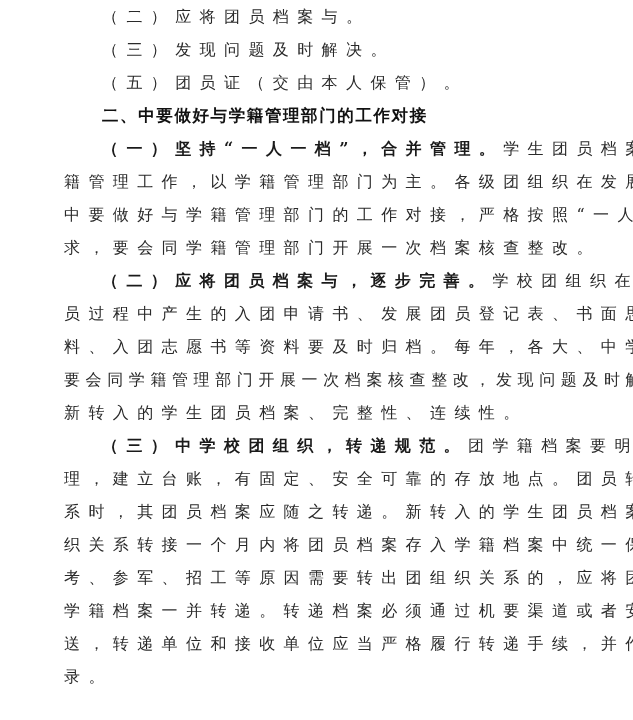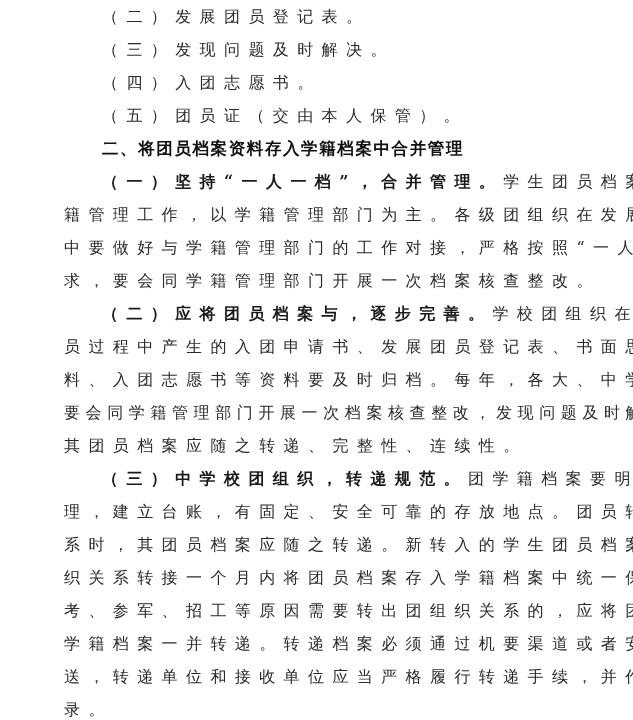--- a/index.html
+++ b/index.html
@@ -9,40 +9,39 @@
   .line { height:33px; line-height:33px; font-size:16px; letter-spacing:8.4px; white-space:nowrap; }
   .indent { padding-left:38px; }
   .heading { font-family: "DejaVu Sans", "Liberation Sans", sans-serif; font-weight:bold;
              font-size:16.5px; letter-spacing:1.6px; color:#111; padding-left:38px; }
   .lead { font-weight:bold; color:#1a1a1a; }
 </style>
 </head>
 <body>
 
 <div class="doc">
-  <div class="line indent">（二）发展团员登记表。</div>
+  <div class="line indent">（二）应将团员档案与。</div>
   <div class="line indent">（三）发现问题及时解决。</div>
-  <div class="line indent">（四）入团志愿书。</div>
   <div class="line indent">（五）团员证（交由本人保管）。</div>
 
-  <div class="line heading">二、将团员档案资料存入学籍档案中合并管理</div>
+  <div class="line heading">二、中要做好与学籍管理部门的工作对接</div>
 
   <div>
     <div class="line indent"><span class="lead">（一）坚持“一人一档”，合并管理。</span><span>学生团员档案纳入学</span></div>
     <div class="line">籍管理工作，以学籍管理部门为主。各级团组织在发展团员过程</div>
     <div class="line">中要做好与学籍管理部门的工作对接，严格按照“一人一档”要</div>
     <div class="line">求，要会同学籍管理部门开展一次档案核查整改。</div>
   </div>
 
   <div>
     <div class="line indent"><span class="lead">（二）应将团员档案与，逐步完善。</span><span>学校团组织在发展学生团</span></div>
     <div class="line">员过程中产生的入团申请书、发展团员登记表、书面思想汇报材</div>
     <div class="line">料、入团志愿书等资料要及时归档。每年，各大、中学校团组织</div>
     <div class="line" style="letter-spacing:5.6px">要会同学籍管理部门开展一次档案核查整改，发现问题及时解决，</div>
-    <div class="line">其团员档案应随之转递、完整性、连续性。</div>
+    <div class="line">新转入的学生团员档案、完整性、连续性。</div>
   </div>
 
   <div>
     <div class="line indent"><span class="lead">（三）中学校团组织，转递规范。</span><span>团学籍档案要明确专人管</span></div>
     <div class="line">理，建立台账，有固定、安全可靠的存放地点。团员转接组织关</div>
     <div class="line">系时，其团员档案应随之转递。新转入的学生团员档案，应在组</div>
     <div class="line">织关系转接一个月内将团员档案存入学籍档案中统一保存。因高</div>
     <div class="line">考、参军、招工等原因需要转出团组织关系的，应将团员档案与</div>
     <div class="line">学籍档案一并转递。转递档案必须通过机要渠道或者安排专人取</div>
     <div class="line">送，转递单位和接收单位应当严格履行转递手续，并作好转递记</div>

